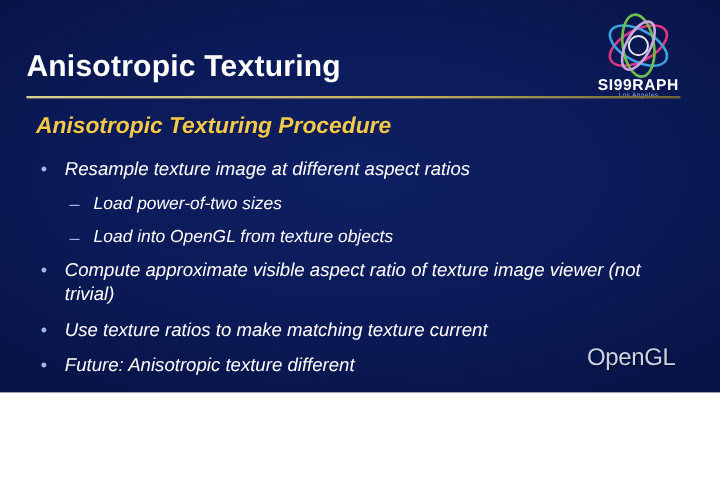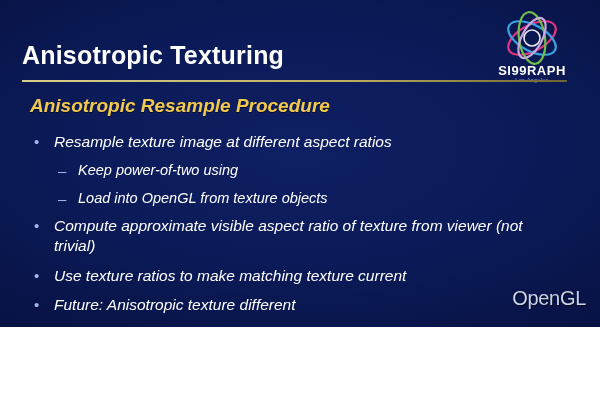--- a/index.html
+++ b/index.html
@@ -148,21 +148,21 @@
     right: 14px;
     bottom: 10px;
     width: 120px;
     height: 34px;
   }
   #opengl-text {
     position: absolute;
     left: 0;
     top: 4px;
     width: 120px;
-    text-align: right;
+    text-align: center;
     font-size: 20px;
     color: #c9d3e6;
     font-weight: normal;
     letter-spacing: -0.3px;
     text-shadow: 1px 1px 1px rgba(0,0,0,0.6);
   }
 </style>
 </head>
 <body>
 
@@ -180,42 +180,42 @@
     </svg>
     <div id="sig-text">SI99RAPH</div>
     <div id="sig-sub">Los Angeles</div>
   </div>
 
   <div id="title-block">
     <div id="slide-title">Anisotropic Texturing</div>
   </div>
   <div id="title-rule"></div>
 
-  <div id="subtitle">Anisotropic Resample Procedure</div>
+  <div id="subtitle">Anisotropic Texturing Procedure</div>
 
   <div id="bullets">
 
     <div class="bullet lvl1">
       <span class="marker">•</span>
       <span class="text">Resample texture image at different aspect ratios</span>
     </div>
 
     <div class="bullet lvl2">
       <span class="marker">–</span>
-      <span class="text">Keep power-of-two using</span>
+      <span class="text">Load power-of-two sizes</span>
     </div>
 
     <div class="bullet lvl2">
       <span class="marker">–</span>
       <span class="text">Load into OpenGL from texture objects</span>
     </div>
 
     <div class="bullet lvl1">
       <span class="marker">•</span>
-      <span class="text">Compute approximate visible aspect ratio of texture from viewer (not trivial)</span>
+      <span class="text">Compute approximate visible aspect ratio of texture image viewer (not trivial)</span>
     </div>
 
     <div class="bullet lvl1">
       <span class="marker">•</span>
       <span class="text">Use texture ratios to make matching texture current</span>
     </div>
 
     <div class="bullet lvl1">
       <span class="marker">•</span>
       <span class="text">Future: Anisotropic texture different</span>

